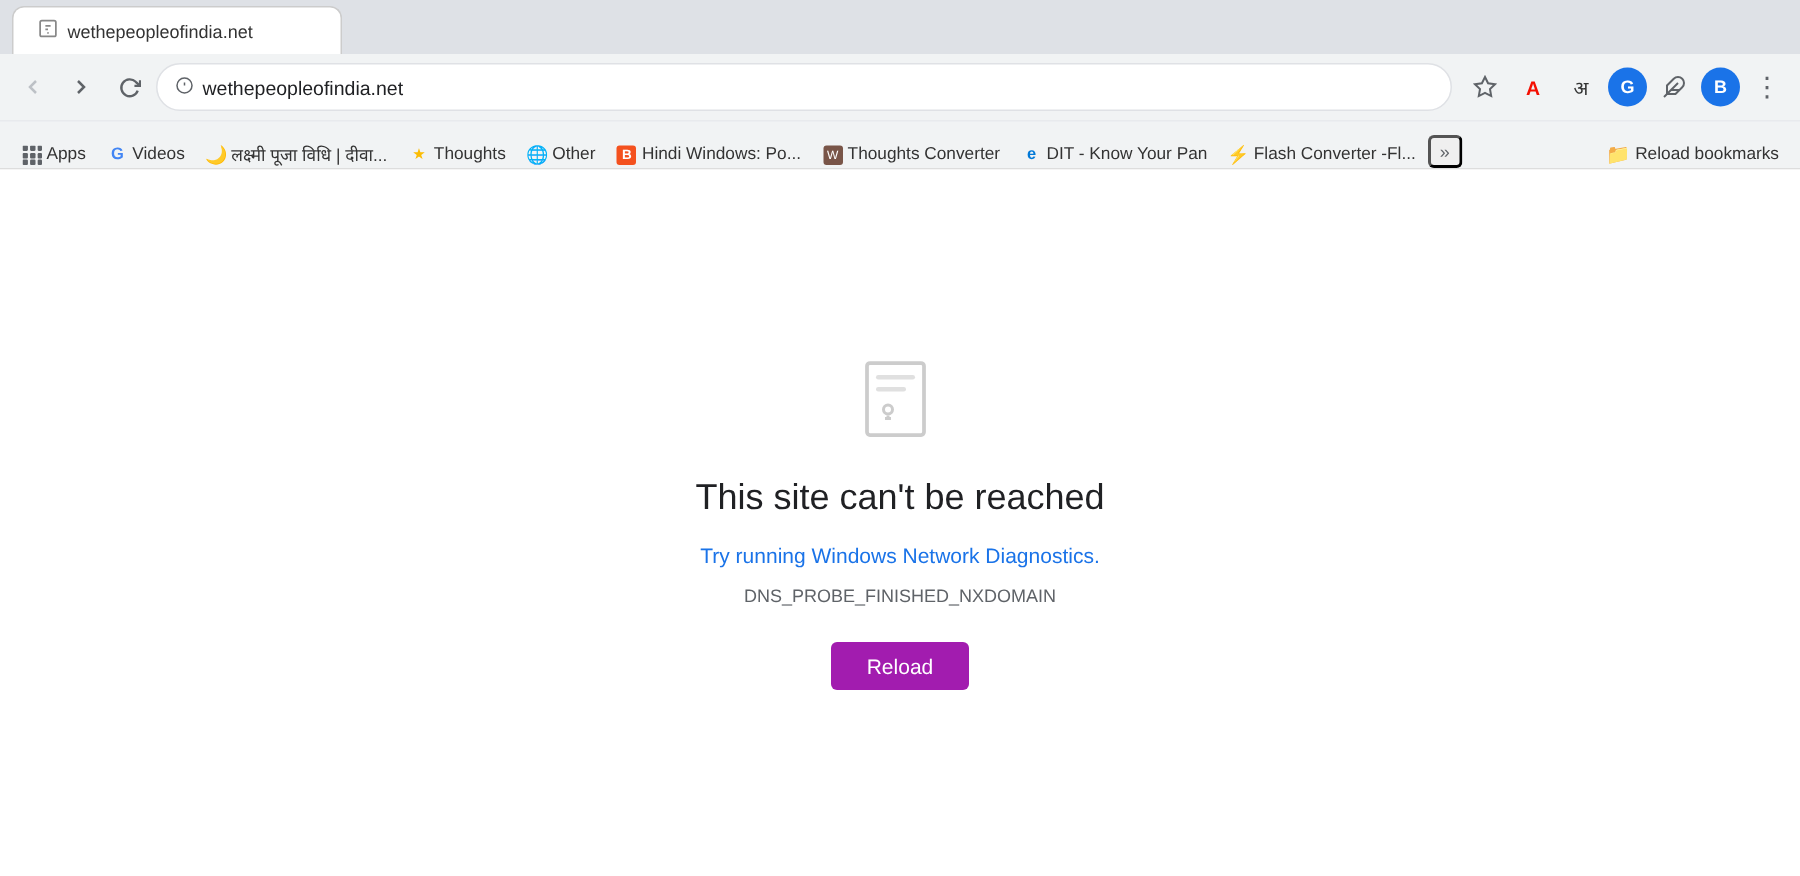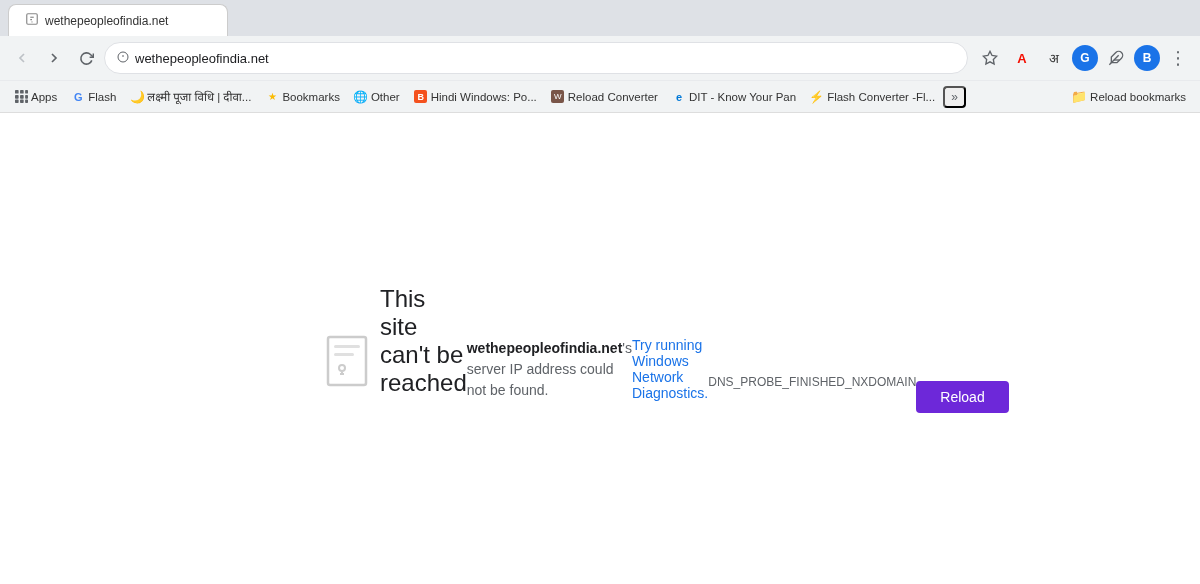--- a/index.html
+++ b/index.html
@@ -20,36 +20,36 @@
 
     .address-bar-wrap { flex: 1; height: 32px; background: #fff; border-radius: 16px; border: 1px solid #dfe1e5; display: flex; align-items: center; padding: 0 12px; gap: 6px; font-size: 13px; color: #202124; }
     .lock-icon { color: #5f6368; font-size: 12px; }
     .address-text { flex: 1; color: #202124; font-size: 13px; }
 
     .toolbar-right { display: flex; align-items: center; gap: 4px; margin-left: 4px; }
     .toolbar-icon { width: 28px; height: 28px; border-radius: 50%; border: none; background: transparent; cursor: pointer; display: flex; align-items: center; justify-content: center; color: #5f6368; font-size: 14px; }
     .profile-icon { width: 26px; height: 26px; border-radius: 50%; background: #1a73e8; display: flex; align-items: center; justify-content: center; color: white; font-size: 12px; font-weight: bold; cursor: pointer; }
 
     
-    .bookmarks-bar { height: 32px; display: flex; align-items: center; padding: 0 8px; gap: 2px; background: #f1f3f4; border-top: 1px solid #e8eaed; overflow: hidden; }
+    .bookmarks-bar { height: 32px; display: flex; align-items: flex-end; padding: 0 8px; gap: 2px; background: #f1f3f4; border-top: 1px solid #e8eaed; overflow: hidden; }
     .bookmark-item { display: flex; align-items: center; gap: 3px; padding: 2px 6px; border-radius: 4px; cursor: pointer; font-size: 11.5px; color: #333; white-space: nowrap; }
     .bm-icon { width: 14px; height: 14px; display: flex; align-items: center; justify-content: center; font-size: 10px; flex-shrink: 0; }
     .more-btn { padding: 2px 6px; cursor: pointer; color: #5f6368; font-size: 12px; border-radius: 4px; }
     .other-bookmarks { display: flex; align-items: center; gap: 3px; padding: 2px 6px; border-radius: 4px; cursor: pointer; font-size: 11.5px; color: #333; margin-left: auto; }
 
     
     .page-content { background: #fff; display: flex; align-items: center; justify-content: center; height: calc(584px - 36px - 44px - 32px); }
-    .error-container { display: flex; flex-direction: row; align-items: flex-end; max-width: 600px; padding: 20px; }
+    .error-container { display: flex; flex-direction: column; align-items: center; max-width: 600px; padding: 20px; }
     .error-icon { width: 60px; height: 60px; margin-bottom: 20px; }
     .error-title { font-size: 24px; font-weight: normal; color: #202124; margin-bottom: 16px; }
     .error-desc { font-size: 14px; color: #5f6368; margin-bottom: 12px; line-height: 1.5; }
     .error-desc strong { color: #202124; font-weight: 600; }
     .error-link { font-size: 14px; color: #1a73e8; text-decoration: none; margin-bottom: 12px; display: block; }
     .error-code { font-size: 12px; color: #5f6368; margin-bottom: 24px; }
-    .reload-btn { background: #6d28d9; color: white; border: none; padding: 8px 24px; border-radius: 4px; font-size: 14px; cursor: pointer; font-family: Arial, sans-serif; }
+    .reload-btn { background: #a21caf; color: white; border: none; padding: 8px 24px; border-radius: 4px; font-size: 14px; cursor: pointer; font-family: Arial, sans-serif; }
 
     
     .fav-google { color: #4285f4; font-weight: bold; font-size: 11px; }
     .fav-star { color: #fbbc04; }
     .fav-edge { color: #0078d7; font-size: 11px; }
 
     .acrobat-icon { color: #f40f02; font-size: 13px; }
 
   </style>
 </head>
@@ -135,50 +135,50 @@
             <rect x="0" y="13" width="5" height="5" rx="1" fill="#5f6368"></rect>
             <rect x="7" y="13" width="5" height="5" rx="1" fill="#5f6368"></rect>
             <rect x="14" y="13" width="4" height="5" rx="1" fill="#5f6368"></rect>
           </svg>
       </span>
       <span>Apps</span>
     </div>
 
     <div class="bookmark-item">
       <span class="bm-icon fav-google">G</span>
-      <span>Flash</span>
+      <span>Videos</span>
     </div>
 
     <div class="bookmark-item">
       <span class="bm-icon" style="font-size:12px;">🌙</span>
       <span>लक्ष्मी पूजा विधि | दीवा...</span>
     </div>
 
     <div class="bookmark-item">
       <span class="bm-icon fav-star">★</span>
-      <span>Bookmarks</span>
+      <span>Thoughts</span>
     </div>
 
     <div class="bookmark-item">
       <span class="bm-icon" style="color:#34a853;font-size:12px;">🌐</span>
       <span>Other</span>
     </div>
 
     <div class="bookmark-item">
       <span class="bm-icon">
         <span style="background:#f4511e;color:white;font-size:9px;font-weight:bold;width:13px;height:13px;display:flex;align-items:center;justify-content:center;border-radius:2px;">B</span>
       </span>
       <span>Hindi Windows: Po...</span>
     </div>
 
     <div class="bookmark-item">
       <span class="bm-icon">
         <span style="background:#795548;color:white;font-size:8px;width:13px;height:13px;display:flex;align-items:center;justify-content:center;border-radius:2px;">W</span>
       </span>
-      <span>Reload Converter</span>
+      <span>Thoughts Converter</span>
     </div>
 
     <div class="bookmark-item">
       <span class="bm-icon fav-edge" style="color:#0078d7;font-size:11px;font-weight:bold;">e</span>
       <span>DIT - Know Your Pan</span>
     </div>
 
     <div class="bookmark-item">
       <span class="bm-icon" style="color:#ff5722;font-size:12px;">⚡</span>
       <span>Flash Converter -Fl...</span>
@@ -202,23 +202,20 @@
         <rect x="14" y="12" width="26" height="3" rx="1.5" fill="#e0e0e0"></rect>
         <rect x="14" y="20" width="20" height="3" rx="1.5" fill="#e0e0e0"></rect>
         <circle cx="22" cy="35" r="3" stroke="#ccc" stroke-width="2" fill="none"></circle>
         <line x1="20" y1="41" x2="24" y2="41" stroke="#ccc" stroke-width="2"></line>
         <line x1="22" y1="39" x2="22" y2="41" stroke="#ccc" stroke-width="2"></line>
       </svg>
     </div>
 
     <h1 class="error-title">This site can't be reached</h1>
 
-    <p class="error-desc">
-      <strong>wethepeopleofindia.net</strong><span>'s server IP address could not be found.</span>
-    </p>
 
     <a class="error-link" href="#">Try running Windows Network Diagnostics.</a>
 
     <p class="error-code">DNS_PROBE_FINISHED_NXDOMAIN</p>
 
     <button class="reload-btn">Reload</button>
   </div>
 </div>
 
 </body></html>

